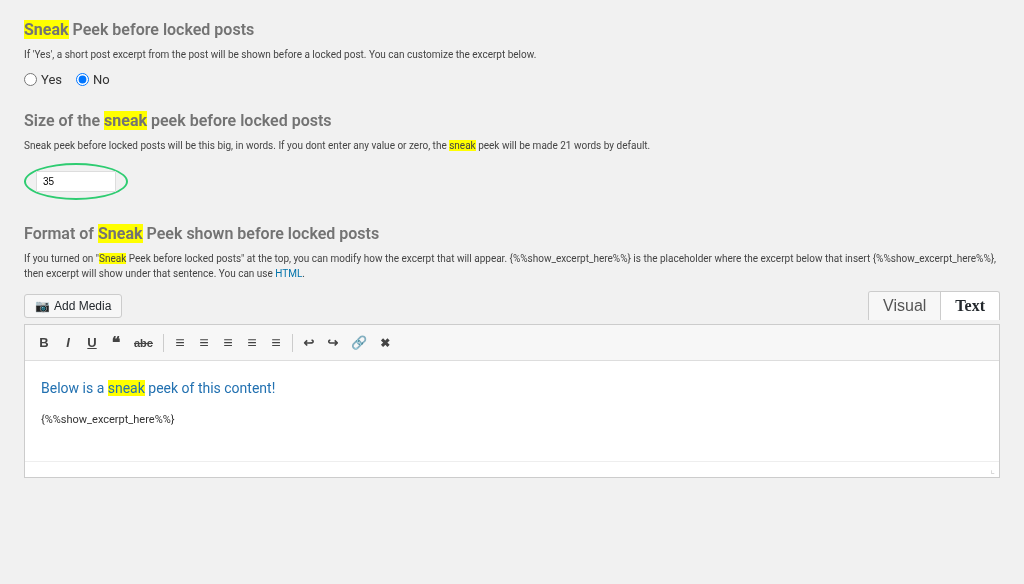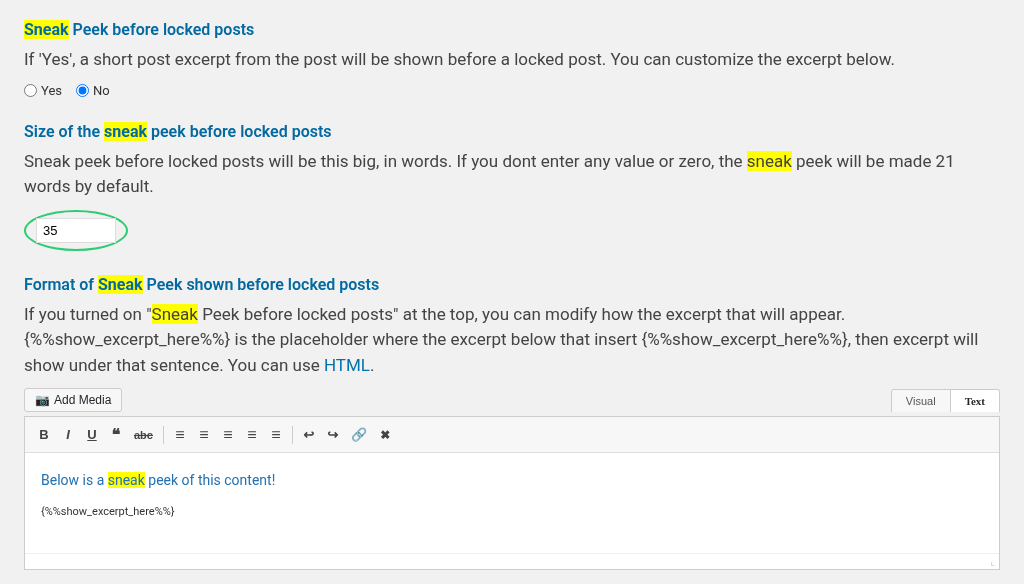--- a/index.html
+++ b/index.html
@@ -8,29 +8,29 @@
       font-size: 14px;
       background: #f1f1f1;
       color: #333;
       padding: 20px 24px;
       min-height: 584px;
     }
     .section { margin-bottom: 24px; }
     h2 {
       font-size: 16px;
       font-weight: 600;
-      color: #0369a1;
+      color: #737373;
       margin-bottom: 8px;
     }
     h2 .highlight {
       background: #ffff00;
       font-weight: 700;
     }
     .description {
-      font-size: 17px;
+      font-size: 10px;
       color: #444;
       margin-bottom: 10px;
       line-height: 1.5;
     }
     .description .highlight {
       background: #ffff00;
     }
     .description a, .description .link {
       color: #0073aa;
       text-decoration: none;
@@ -52,21 +52,21 @@
     .size-input-circle {
       border: 2px solid #2ecc71;
       border-radius: 50%;
       padding: 6px 10px;
       display: inline-block;
     }
     input[type="number"] {
       width: 80px;
       padding: 4px 6px;
       border: 1px solid #ddd;
-      font-size: 13px;
+      font-size: 10px;
       background: #fff;
       outline: none;
     }
     .add-media-btn {
       display: flex;
       align-items: center;
       gap: 4px;
       background: #f7f7f7;
       border: 1px solid #ccc;
       padding: 4px 10px;
@@ -78,21 +78,21 @@
     .tab-bar {
       display: flex;
       margin-left: auto;
       border: 1px solid #ccc;
       border-bottom: none;
       border-radius: 3px 3px 0 0;
       overflow: hidden;
     }
     .tab {
       padding: 5px 14px;
-      font-size: 11px;
+      font-size: 16px;
       cursor: pointer;
       background: #f7f7f7;
       border: none;
       border-right: 1px solid #ccc;
       color: #555;
     }
     .tab:last-child { border-right: none; }
     .tab.active {
       background: #fff;
       color: #23282d;

